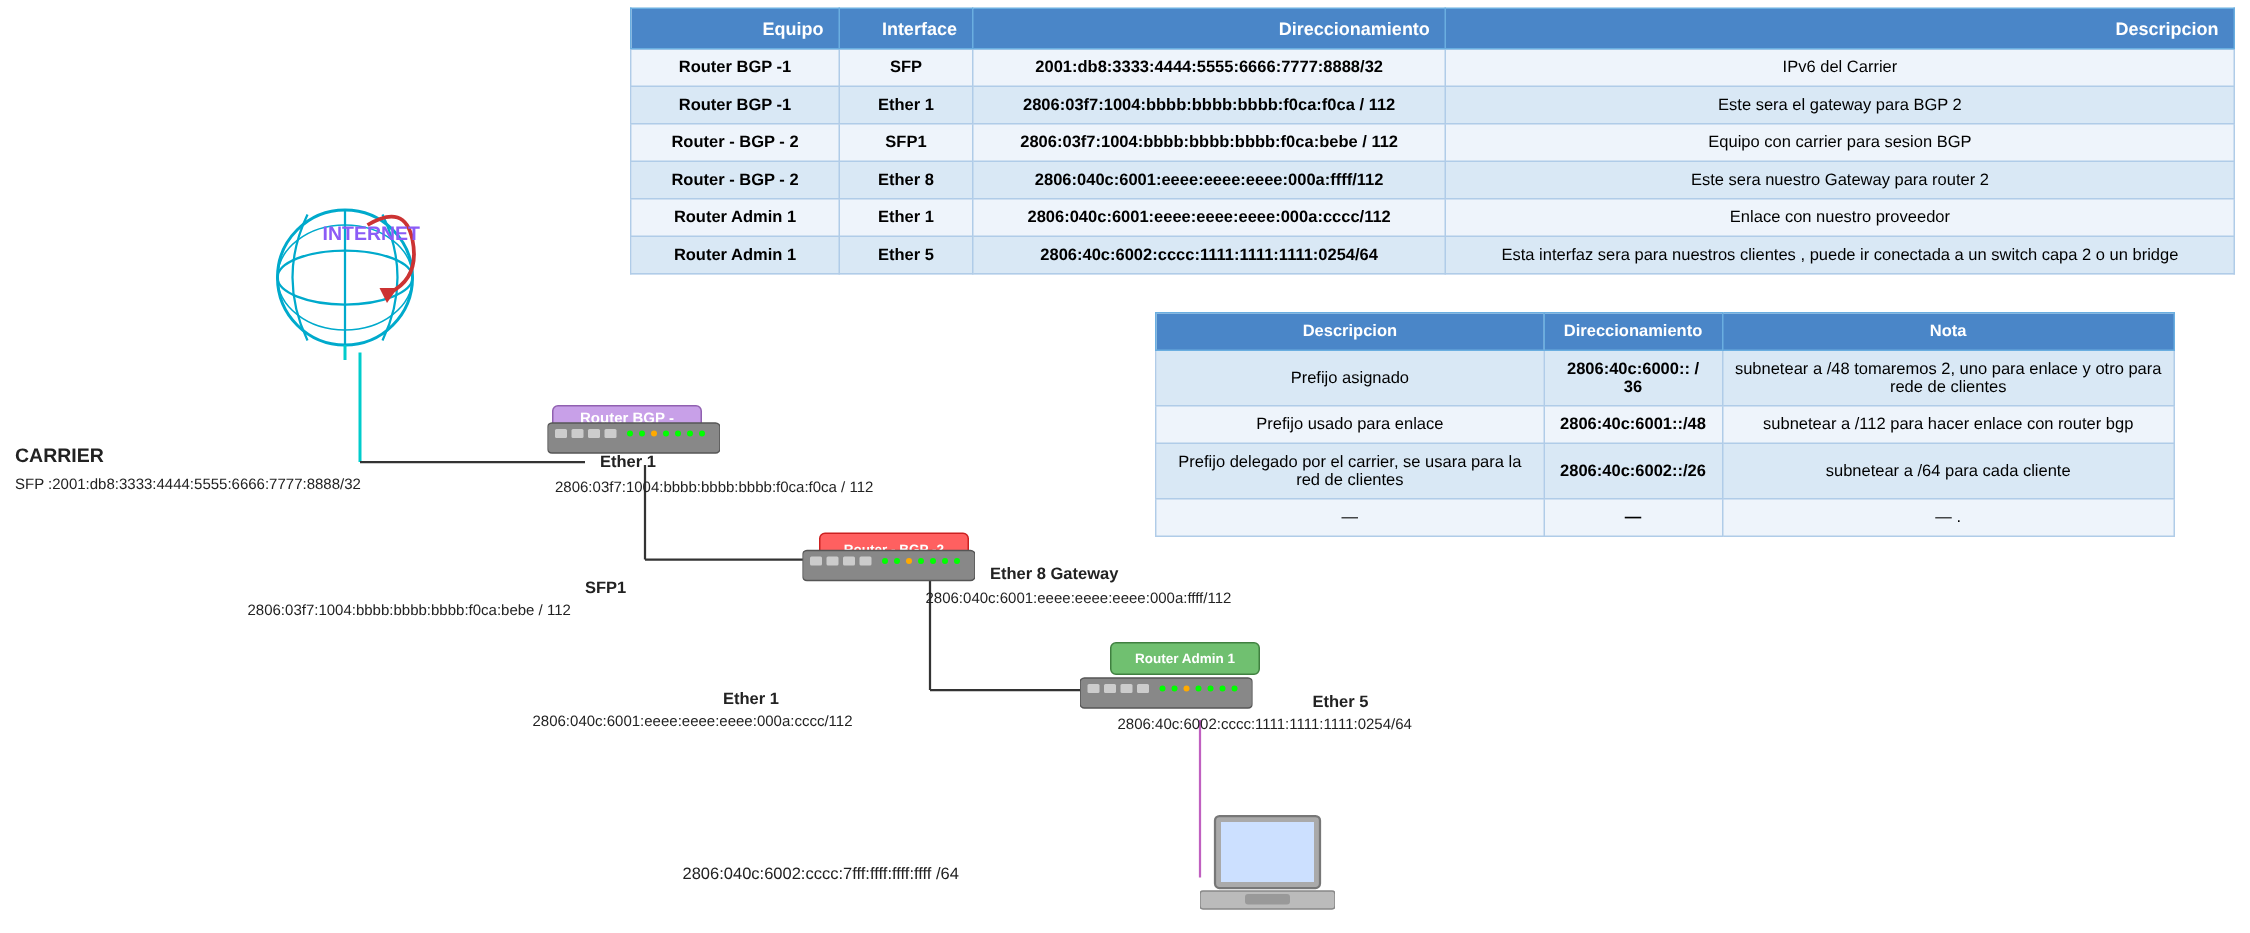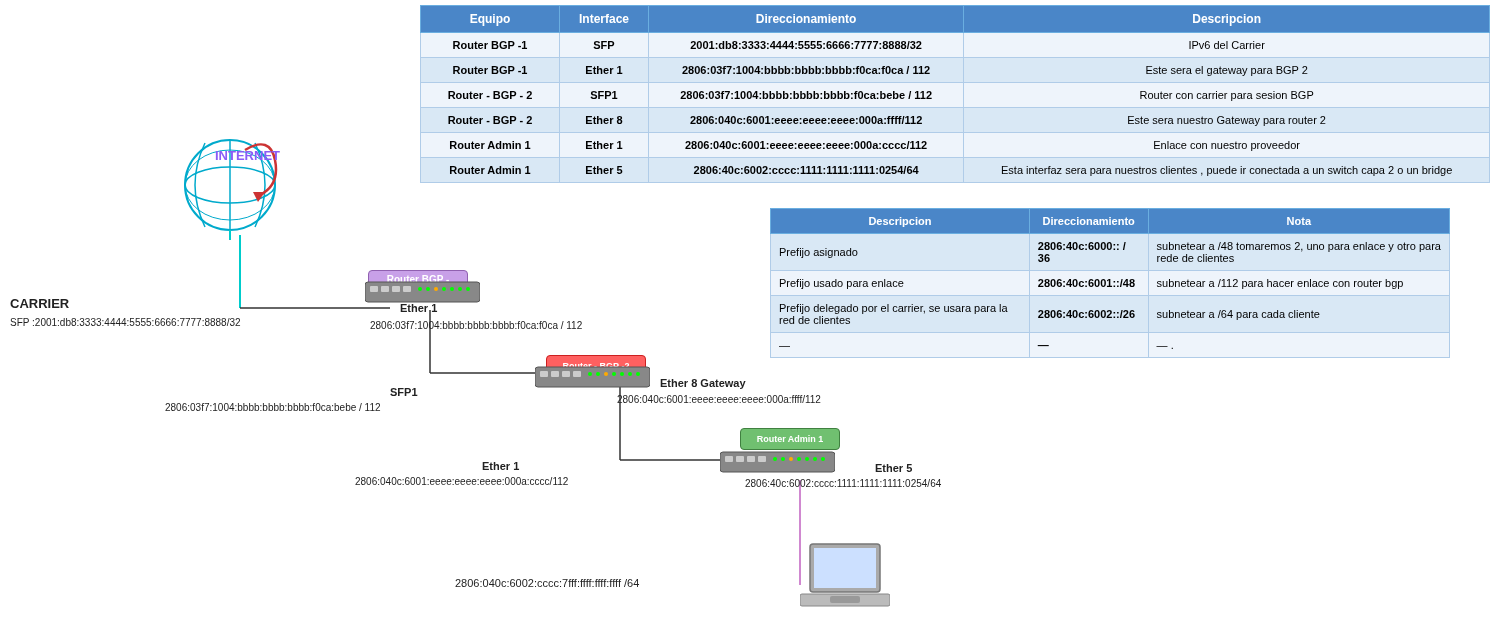--- a/index.html
+++ b/index.html
@@ -26,21 +26,21 @@
       border-collapse: collapse;
     }
 
     table.main-table thead tr {
       background: #4a86c8;
     }
 
     table.main-table thead th {
       color: #fff;
       padding: 6px 10px;
-      text-align: center;
+      text-align: right;
       border: 1px solid #6aaee0;
       font-weight: bold;
       font-size: 12px;
     }
 
     table.main-table tbody tr:nth-child(even) {
       background: #d9e8f5;
     }
 
     table.main-table tbody tr:nth-child(odd) {
@@ -83,21 +83,21 @@
     table.sub-table tbody tr:nth-child(odd) {
       background: #d9e8f5;
     }
 
     table.sub-table tbody tr:nth-child(even) {
       background: #eef4fb;
     }
 
     table.sub-table tbody td {
       padding: 6px 8px;
-      text-align: left;
+      text-align: center;
       border: 1px solid #b0cce8;
       font-size: 11px;
     }
 
     
     .internet-globe {
       position: absolute;
       top: 130px;
       left: 175px;
       width: 110px;
@@ -249,21 +249,21 @@
         <tr>
           <td style="font-weight: bold;">Router BGP -1</td>
           <td style="font-weight: bold;">Ether 1</td>
           <td style="font-weight: bold;">2806:03f7:1004:bbbb:bbbb:bbbb:f0ca:f0ca / 112</td>
           <td>Este sera el gateway para BGP 2</td>
         </tr>
         <tr>
           <td style="font-weight: bold;">Router - BGP - 2</td>
           <td style="font-weight: bold;">SFP1</td>
           <td style="font-weight: bold;">2806:03f7:1004:bbbb:bbbb:bbbb:f0ca:bebe / 112</td>
-          <td>Router con carrier para sesion BGP</td>
+          <td>Equipo con carrier para sesion BGP</td>
         </tr>
         <tr>
           <td style="font-weight: bold;">Router - BGP - 2</td>
           <td style="font-weight: bold;">Ether 8</td>
           <td style="font-weight: bold;">2806:040c:6001:eeee:eeee:eeee:000a:ffff/112</td>
           <td>Este sera nuestro Gateway para router 2</td>
         </tr>
         <tr>
           <td style="font-weight: bold;">Router Admin 1</td>
           <td style="font-weight: bold;">Ether 1</td>

